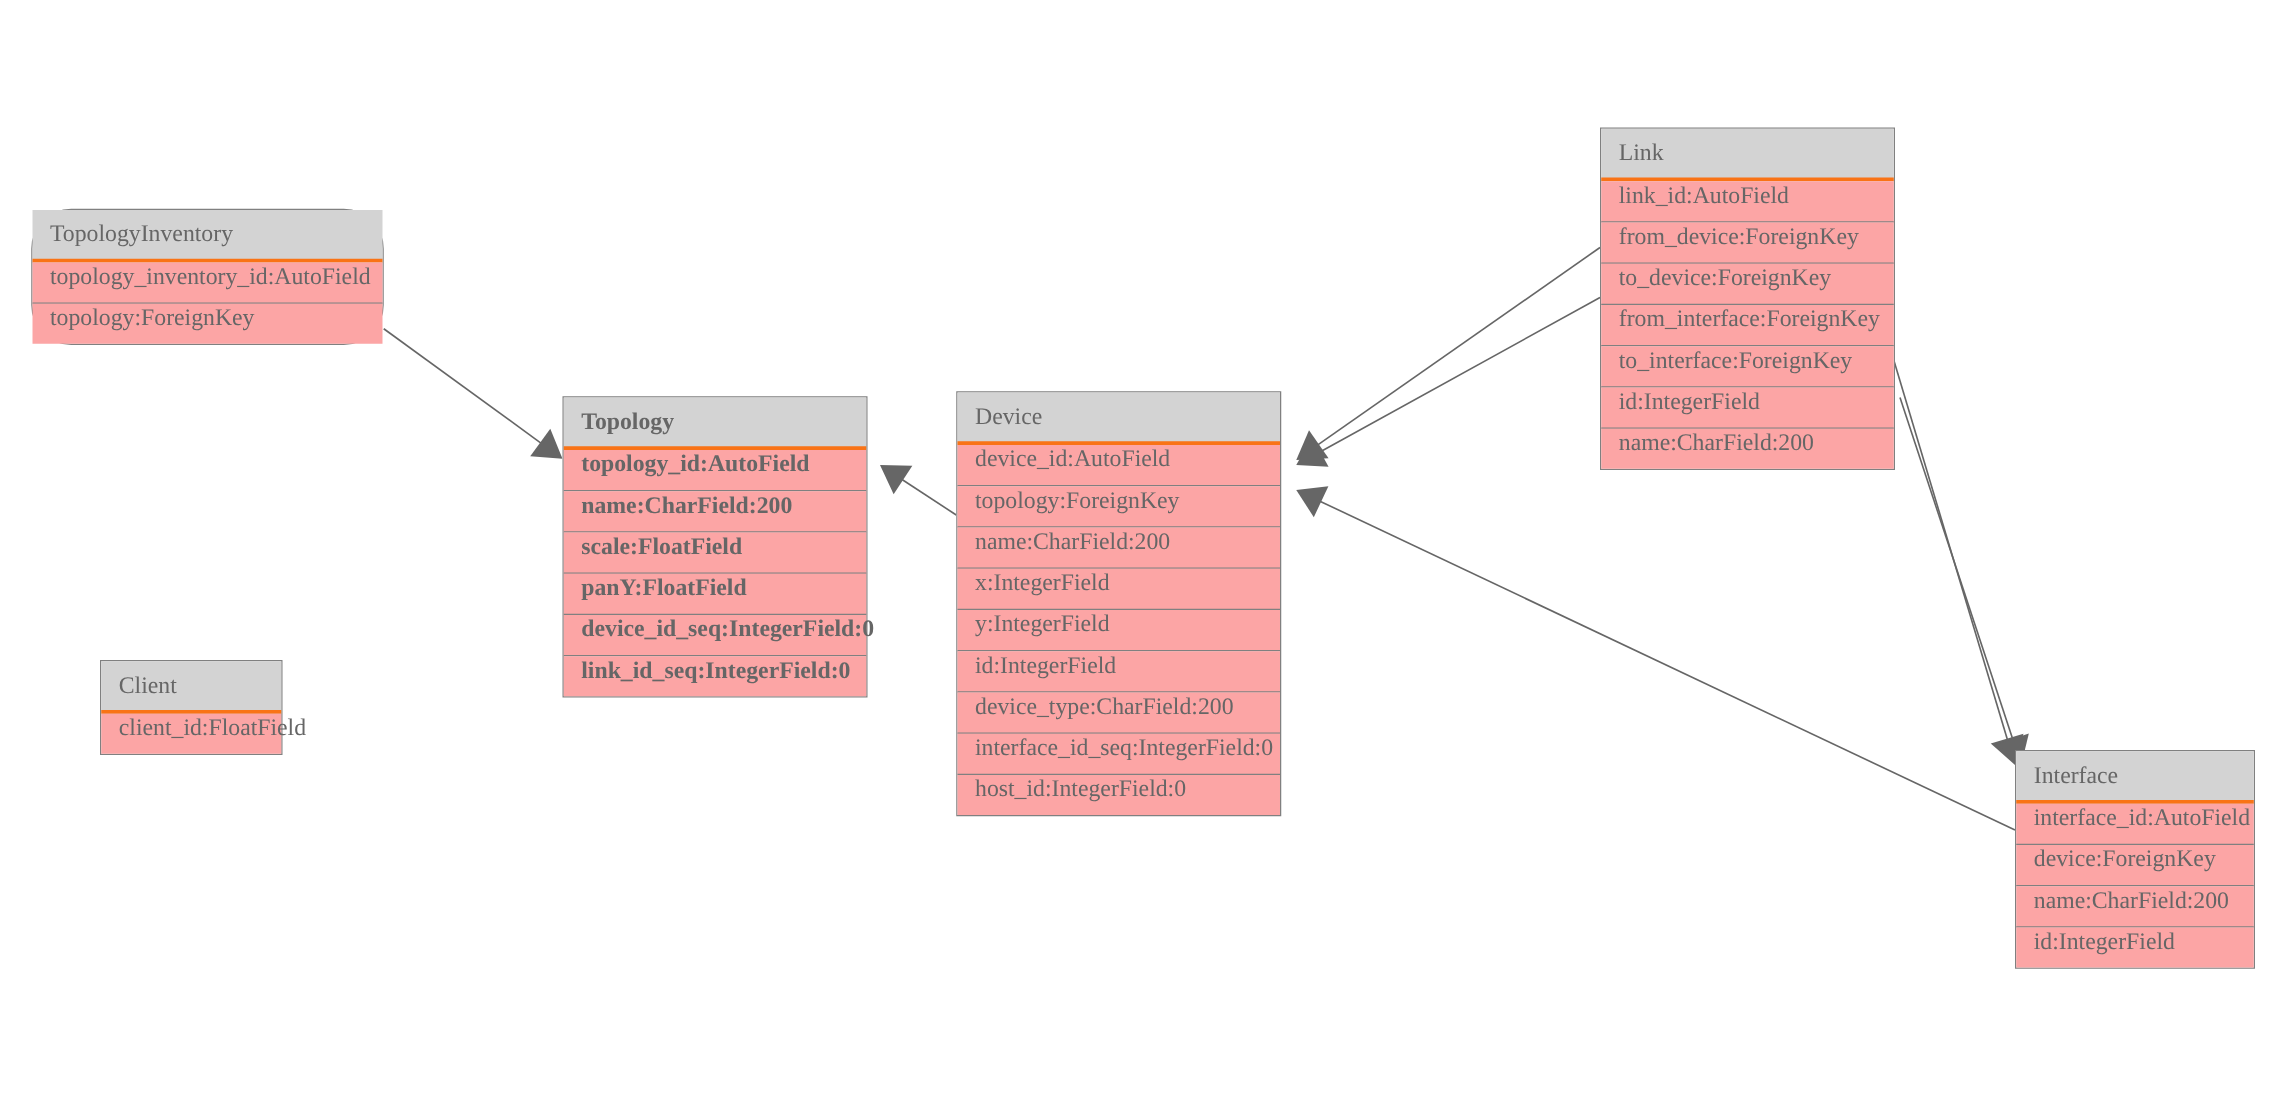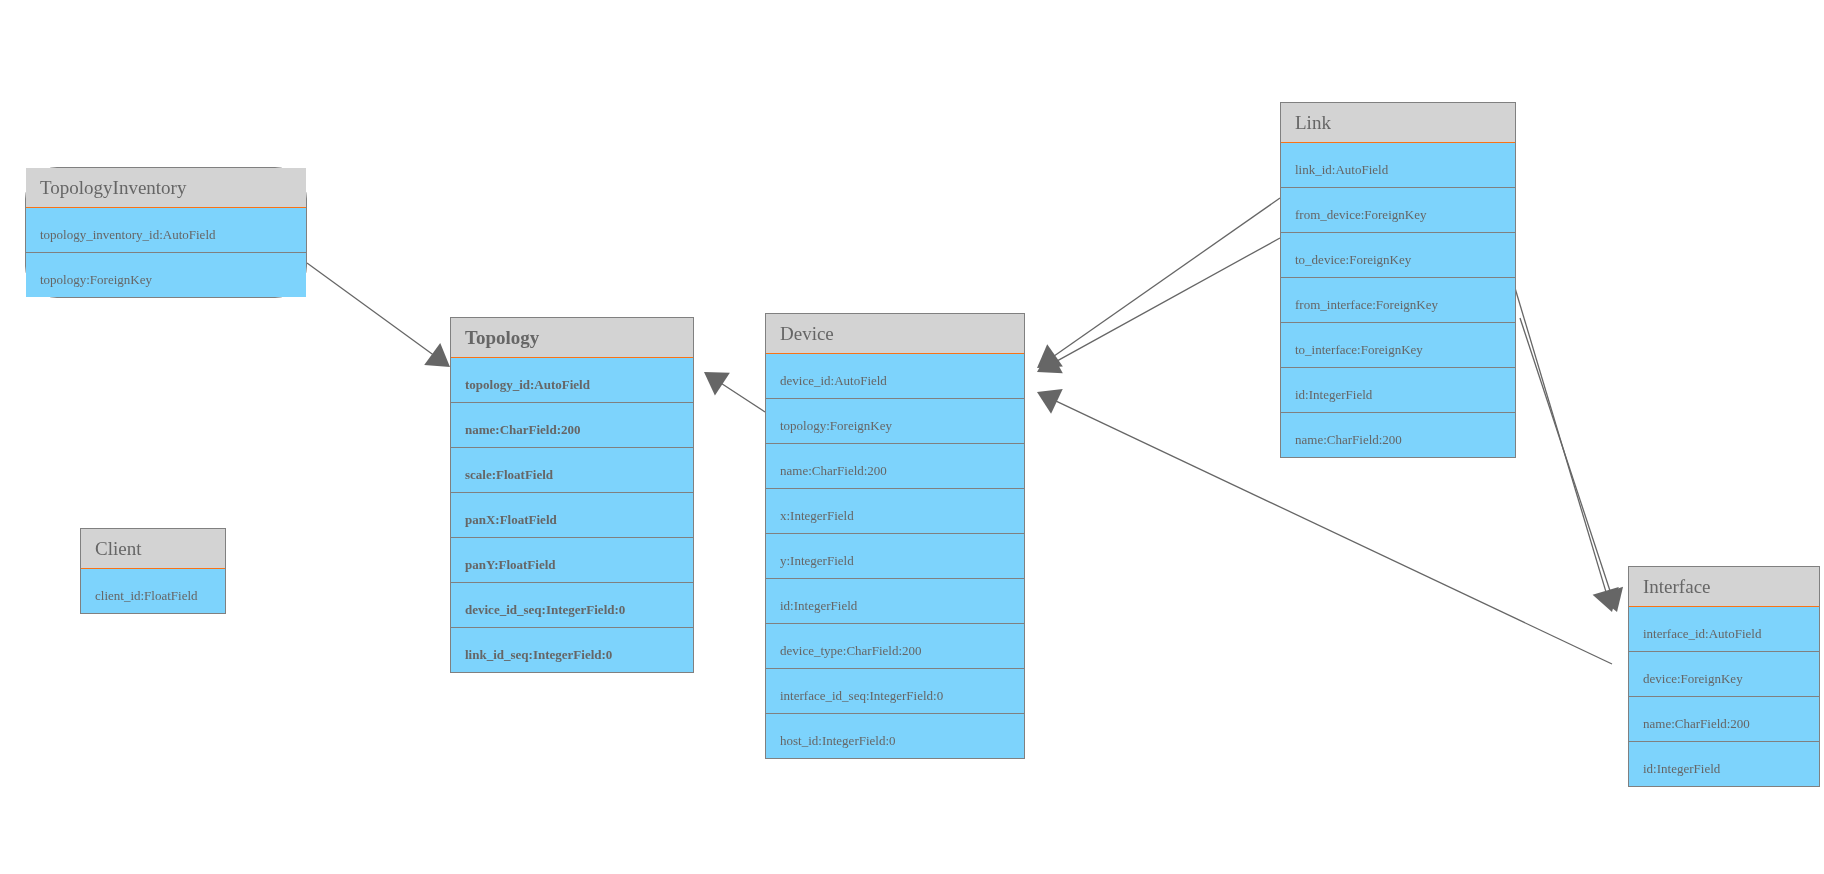--- a/index.html
+++ b/index.html
@@ -27,39 +27,39 @@
   .entity {
     position: absolute;
     box-sizing: border-box;
     border: 1px solid #808080;
     background: #ffffff;
     color: #666666;
   }
   .entity-header {
     box-sizing: border-box;
     background: #d3d3d3;
-    border-bottom: 1px solid #f97316;
+    border-bottom: 3px solid #f97316;
     color: #666666;
     font-size: 19px;
     line-height: 1;
     padding: 10px 0 10px 14px;
     white-space: nowrap;
   }
   .entity-rows {
     display: block;
   }
   .entity-row {
     box-sizing: border-box;
     border-bottom: 1px solid #808080;
     color: #666666;
-    font-size: 13px;
+    font-size: 19px;
     line-height: 1;
-    padding: 20px 0 11px 14px;
+    padding: 2px 0 11px 14px;
     white-space: nowrap;
-    background: #7dd3fc;
+    background: #fca5a5;
   }
   .entity-row:last-child {
     border-bottom: none;
   }
 </style>
 </head>
 <body>
 
 <div id="canvas">
 
@@ -101,21 +101,20 @@
           <div class="entity-row">topology_inventory_id:AutoField</div>
           <div class="entity-row">topology:ForeignKey</div>
         </div>
       </div>
       <div class="entity" style="left: 450px; top: 317px; width: 244px; font-weight: bold;">
         <div class="entity-header">Topology</div>
         <div class="entity-rows">
           <div class="entity-row">topology_id:AutoField</div>
           <div class="entity-row">name:CharField:200</div>
           <div class="entity-row">scale:FloatField</div>
-          <div class="entity-row">panX:FloatField</div>
           <div class="entity-row">panY:FloatField</div>
           <div class="entity-row">device_id_seq:IntegerField:0</div>
           <div class="entity-row">link_id_seq:IntegerField:0</div>
         </div>
       </div>
       <div class="entity" style="left: 80px; top: 528px; width: 146px;">
         <div class="entity-header">Client</div>
         <div class="entity-rows">
           <div class="entity-row">client_id:FloatField</div>
         </div>
@@ -139,21 +138,21 @@
         <div class="entity-rows">
           <div class="entity-row">link_id:AutoField</div>
           <div class="entity-row">from_device:ForeignKey</div>
           <div class="entity-row">to_device:ForeignKey</div>
           <div class="entity-row">from_interface:ForeignKey</div>
           <div class="entity-row">to_interface:ForeignKey</div>
           <div class="entity-row">id:IntegerField</div>
           <div class="entity-row">name:CharField:200</div>
         </div>
       </div>
-      <div class="entity" style="left: 1612px; top: 566px; width: 192px; margin-left: 16px;">
+      <div class="entity" style="left: 1612px; top: 600px; width: 192px;">
         <div class="entity-header">Interface</div>
         <div class="entity-rows">
           <div class="entity-row">interface_id:AutoField</div>
           <div class="entity-row">device:ForeignKey</div>
           <div class="entity-row">name:CharField:200</div>
           <div class="entity-row">id:IntegerField</div>
         </div>
       </div>
     </div>
 

